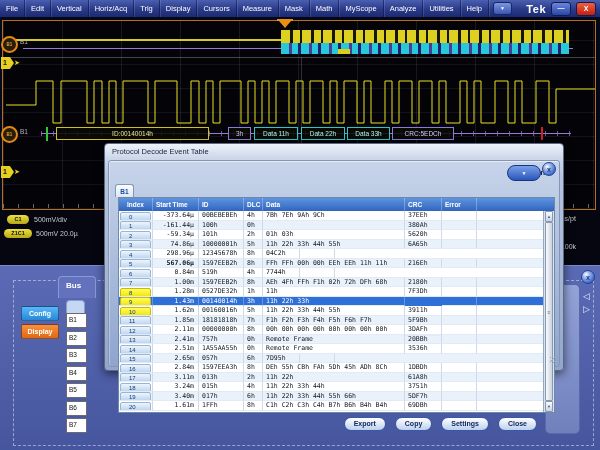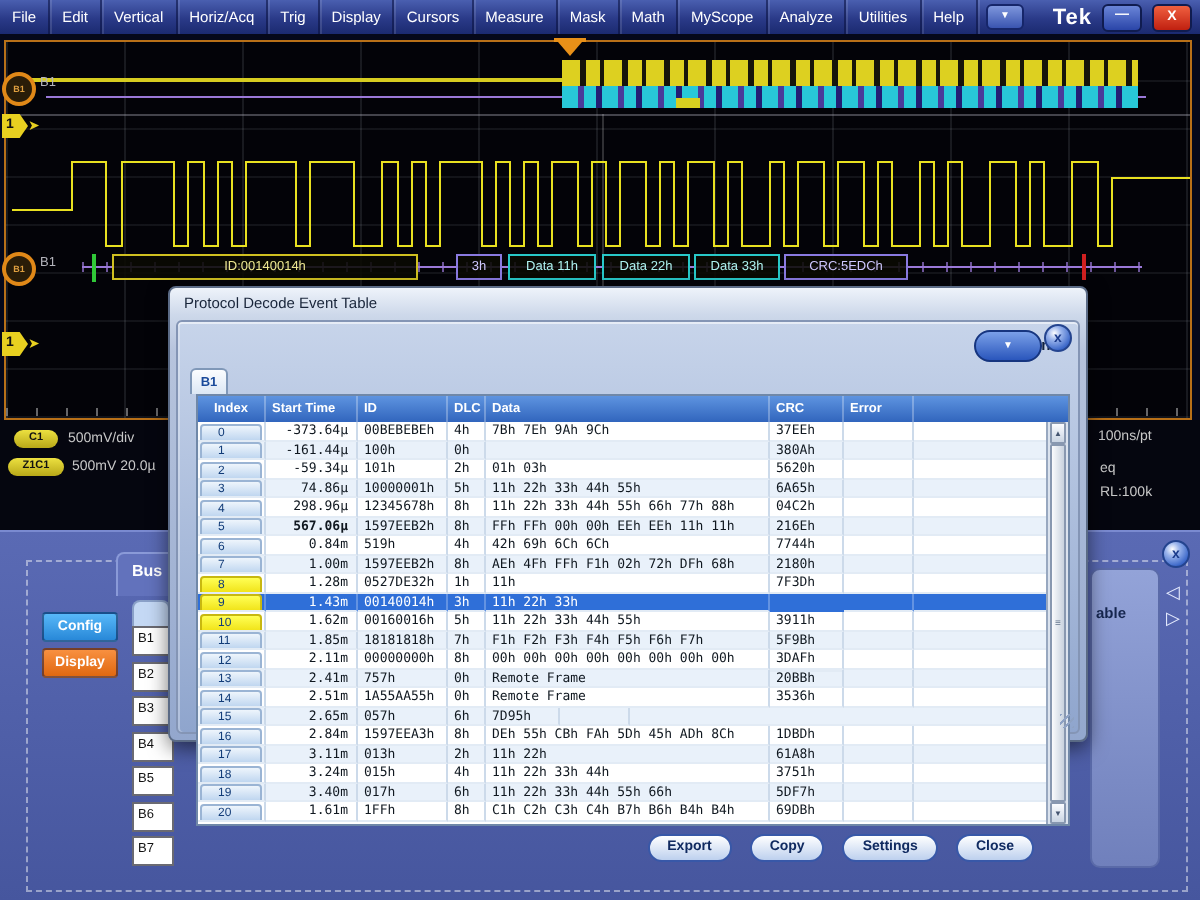--- a/index.html
+++ b/index.html
@@ -93,21 +93,21 @@
     font-size:6.5px;line-height:12px;padding-left:2px;margin-bottom:2.5px;box-sizing:content-box;}
   .round-x{width:14px;height:14px;border-radius:50%;color:#fff;font-weight:bold;font-size:7px;
     text-align:center;line-height:13px;background:radial-gradient(circle at 35% 30%,#fff 0%,#9ab4ec 30%,#3a66c8 75%);
     border:1px solid #24448f;color:#1a3a8a;box-sizing:border-box;}
   .tri-btn{position:absolute;color:#e6ecff;font-size:9px;line-height:9px;}
   .tall-btn{position:absolute;left:545px;top:18px;width:33px;height:148px;border-radius:5px;
     background:linear-gradient(180deg,#93a3d8,#7080bc);border:1px solid #5a6aa8;}
   .tall-btn span{position:absolute;left:2px;top:17px;color:#16264e;font-size:7.5px;font-weight:bold;}
 
   
-  .dialog{position:absolute;left:84px;top:143px;width:460px;height:228px;z-index:50;
+  .dialog{position:absolute;left:104px;top:143px;width:460px;height:228px;z-index:50;
     border:1px solid #5a6a85;border-radius:4px;
     background:linear-gradient(180deg,#eef3fa 0%,#cdd8ea 6%,#b7c4dd 14%,#93a7cd 100%);
     box-shadow:0 3px 10px rgba(0,0,0,.55);box-sizing:border-box;}
   .dlg-title{height:15px;line-height:16px;padding-left:7px;font-size:7.5px;color:#18python2439;
     color:#182439;}
   .dlg-body{position:absolute;left:3px;top:16px;right:3px;bottom:3px;border-radius:3px;
     border:1px solid #8495b5;background:linear-gradient(180deg,#c7d4ea,#8fa5cd);
     box-shadow:inset 0 1px 0 rgba(255,255,255,.55),inset 1px 0 0 rgba(255,255,255,.3);}
   .dlg-options-label{position:absolute;left:364px;top:7px;font-size:7.5px;font-weight:bold;color:#122240;margin-left:48px;}
   .dlg-options-btn{position:absolute;left:398px;top:4px;width:32px;height:14px;border-radius:8px;
@@ -319,21 +319,20 @@
             <div class="tcell" style="width: 35px;"></div>
             <div class="tcell fill"></div>
           </div>
           <div class="trow">
             <div class="tcell cidx" style="width: 34px;">
               <div class="idxpill">4</div>
             </div>
             <div class="tcell tright" style="width: 46px;">298.96µ</div>
             <div class="tcell" style="width: 45px;">12345678h</div>
             <div class="tcell" style="width: 19px;">8h</div>
-            <div class="tcell" style="width: 142px;">11h 22h 33h 44h 55h 66h 77h 88h</div>
             <div class="tcell" style="width: 37px;">04C2h</div>
             <div class="tcell" style="width: 35px;"></div>
             <div class="tcell fill"></div>
           </div>
           <div class="trow">
             <div class="tcell cidx" style="width: 34px;">
               <div class="idxpill">5</div>
             </div>
             <div class="tcell tright" style="width: 46px; font-weight: bold;">567.06µ</div>
             <div class="tcell" style="width: 45px;">1597EEB2h</div>
@@ -343,21 +342,20 @@
             <div class="tcell" style="width: 35px;"></div>
             <div class="tcell fill"></div>
           </div>
           <div class="trow">
             <div class="tcell cidx" style="width: 34px;">
               <div class="idxpill">6</div>
             </div>
             <div class="tcell tright" style="width: 46px;">0.84m</div>
             <div class="tcell" style="width: 45px;">519h</div>
             <div class="tcell" style="width: 19px;">4h</div>
-            <div class="tcell" style="width: 142px;">42h 69h 6Ch 6Ch</div>
             <div class="tcell" style="width: 37px;">7744h</div>
             <div class="tcell" style="width: 35px;"></div>
             <div class="tcell fill"></div>
           </div>
           <div class="trow">
             <div class="tcell cidx" style="width: 34px;">
               <div class="idxpill">7</div>
             </div>
             <div class="tcell tright" style="width: 46px;">1.00m</div>
             <div class="tcell" style="width: 45px;">1597EEB2h</div>

